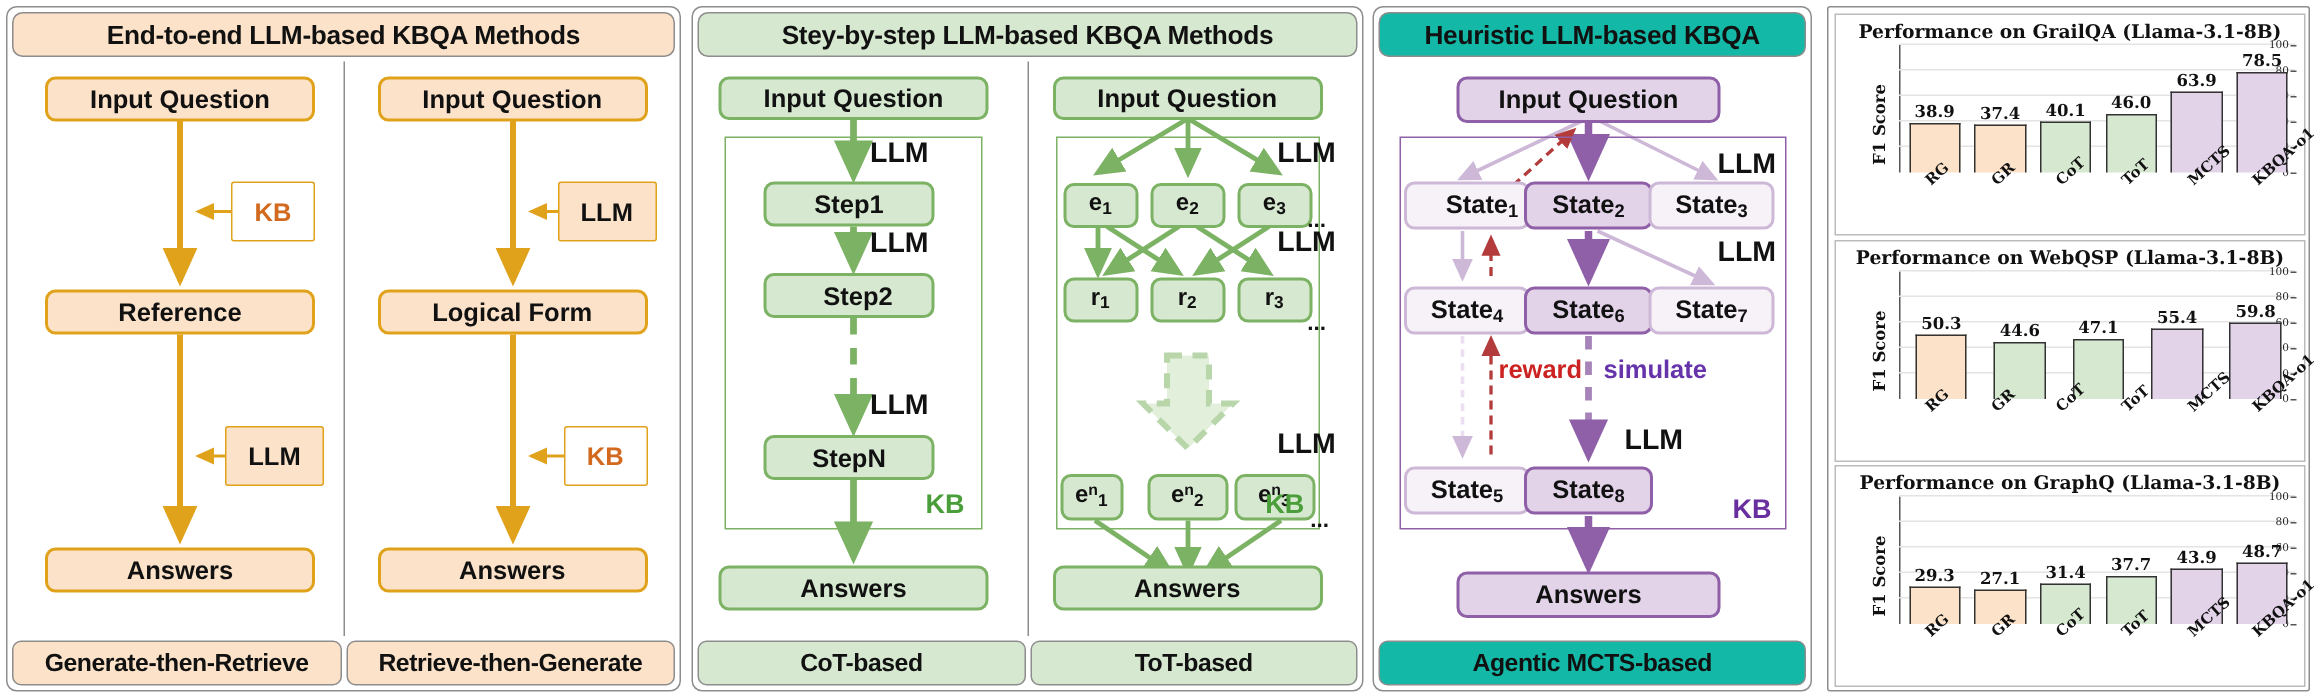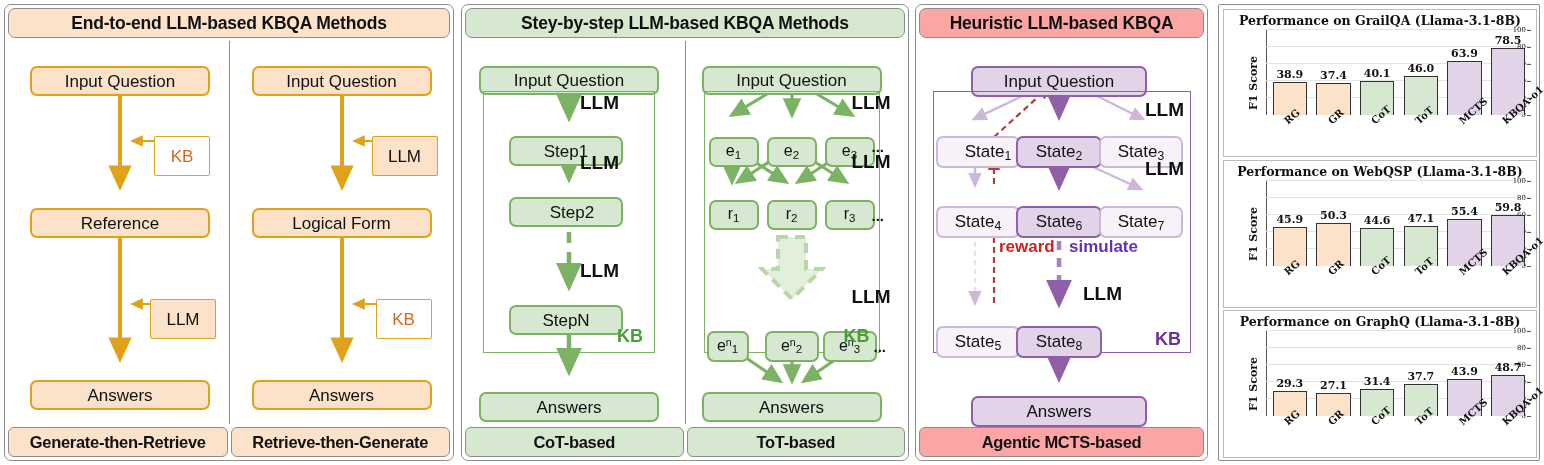--- a/index.html
+++ b/index.html
@@ -22,26 +22,26 @@
   .subcol:first-child { border-left:none; }
   .foot-row { position:absolute; left:3px; right:3px; bottom:3px; height:30px; display:flex; }
   .foot { flex:1 1 0; margin-right:3px; border:1.5px solid #8d8d8d; border-radius:6px;
           display:flex; align-items:center; justify-content:center;
           font-size:16.5px; font-weight:bold; color:#111; letter-spacing:-0.3px; }
   .foot:last-child { margin-right:0; }
 
   
   .t-orange .panel-head, .t-orange .foot { background:#fbe2c8; }
   .t-green  .panel-head, .t-green  .foot { background:#d6e8d0; }
-  .t-purple .panel-head, .t-purple .foot { background:#fca5a5; }
+  .t-purple .panel-head, .t-purple .foot { background:#14b8a6; }
 
   
   .node { position:absolute; display:flex; align-items:center; justify-content:center;
-          font-weight:normal; color:#111; line-height:1;
-          white-space:nowrap;margin-top:15px; }
+          font-weight:bold; color:#111; line-height:1;
+          white-space:nowrap; }
   .n-orange { background:#fbe2c8; border:2.5px solid #e0a21b; border-radius:7px; }
   .n-green  { background:#d6e8d0; border:2.5px solid #7cb264; border-radius:7px; }
   .n-purple { background:#e2d3e9; border:2.5px solid #8f5fa8; border-radius:7px; }
   .n-purple-pale { background:#f6f2f8; border:2px solid #cdb8d8; border-radius:7px; }
   .n-side-orange { background:#fbe2c8; border:1.5px solid #e0a21b; border-radius:2px; }
   .n-side-white  { background:#ffffff; border:1.5px solid #e0a21b; border-radius:2px; }
   .kbtxt { color:#d2691e; }
 
   
   .lbl { position:absolute; font-weight:bold; color:#111; white-space:nowrap; }
@@ -422,24 +422,20 @@
           <div class="gridline" style="bottom: 40%;"></div>
           <div class="ytick" style="bottom: 40%; transform: translateY(50%);">40<i></i></div>
           <div class="gridline" style="bottom: 60%;"></div>
           <div class="ytick" style="bottom: 60%; transform: translateY(50%);">60<i></i></div>
           <div class="gridline" style="bottom: 80%;"></div>
           <div class="ytick" style="bottom: 80%; transform: translateY(50%);">80<i></i></div>
           <div class="gridline" style="bottom: 100%;"></div>
           <div class="ytick" style="bottom: 100%; transform: translateY(50%);">100<i></i></div>
           <div class="bars">
             <div class="barwrap">
-              <div class="bar" style="height: 45.9%; background: rgb(251, 226, 200);"></div>
-              <div class="barval" style="bottom: calc(45.9% + 1px);">45.9</div>
-            </div>
-            <div class="barwrap">
               <div class="bar" style="height: 50.3%; background: rgb(251, 226, 200);"></div>
               <div class="barval" style="bottom: calc(50.3% + 1px);">50.3</div>
             </div>
             <div class="barwrap">
               <div class="bar" style="height: 44.6%; background: rgb(214, 232, 208);"></div>
               <div class="barval" style="bottom: calc(44.6% + 1px);">44.6</div>
             </div>
             <div class="barwrap">
               <div class="bar" style="height: 47.1%; background: rgb(214, 232, 208);"></div>
               <div class="barval" style="bottom: calc(47.1% + 1px);">47.1</div>

